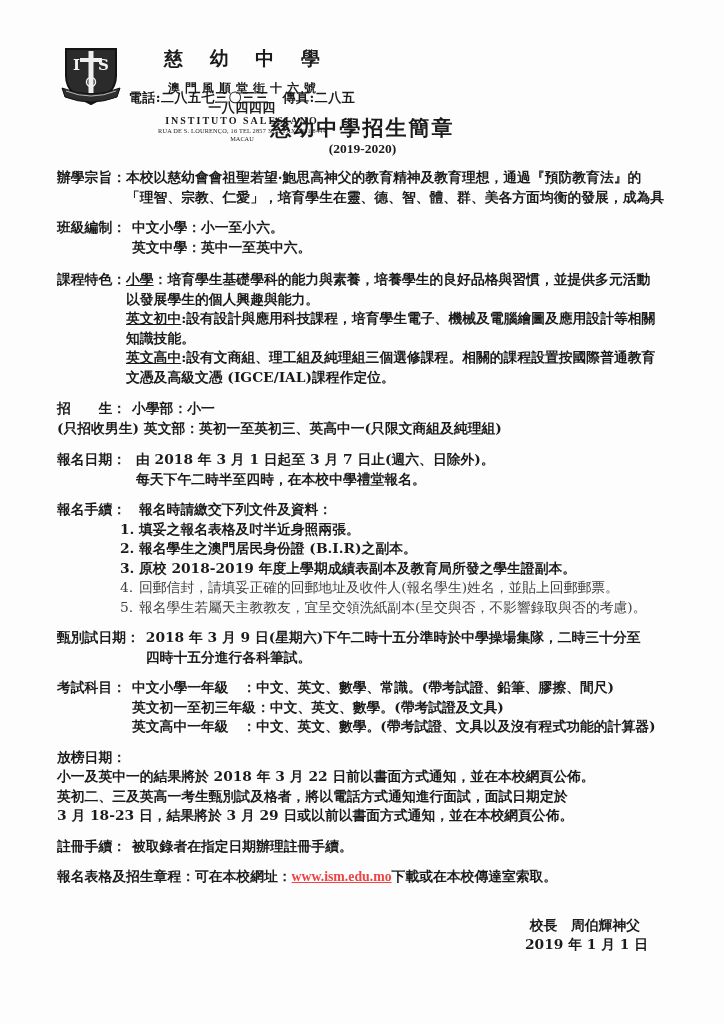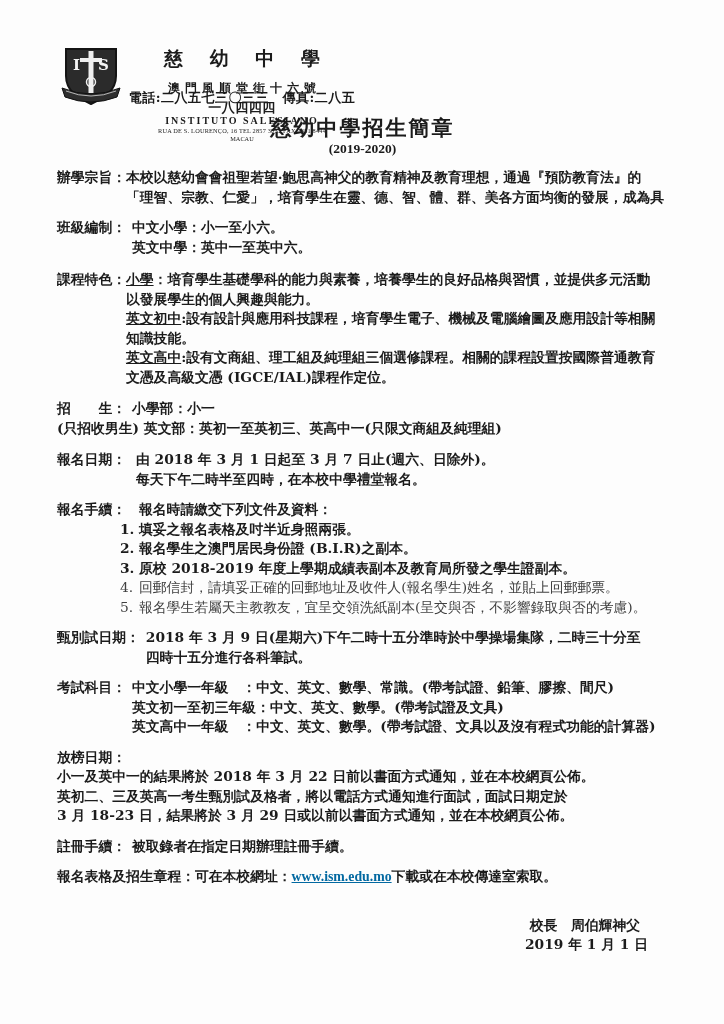--- a/index.html
+++ b/index.html
@@ -50,21 +50,21 @@
   .sec-regqual{margin-top:11px;}
   .sec-regproc{margin-top:11px;}
   .nlist{margin-left:63px;}
   .nitem{display:flex;white-space:nowrap;}
   .num{width:19px;flex-shrink:0;}
   .sec-examdate{margin-top:11px;}
   .sec-subjects{margin-top:11px;}
   .sec-results{margin-top:11px;flex-direction:column;}
   .sec-registration{margin-top:11px;}
   .sec-forms{margin-top:11px;}
-  a.link{color:#0369a1;text-decoration:underline;font-weight:700;font-family:"Liberation Serif", serif;}
+  a.link{color:#ef4444;text-decoration:underline;font-weight:700;font-family:"Liberation Serif", serif;}
   .sig{margin-top:8px;text-align:right;}
   .sig-name{margin-right:28px;margin-top:29px;}
   .sig-date{margin-right:20px;font-family:"DejaVu Serif", serif;}
 </style>
 </head>
 <body>
 
 <div class="page">
 
   <div class="header">

